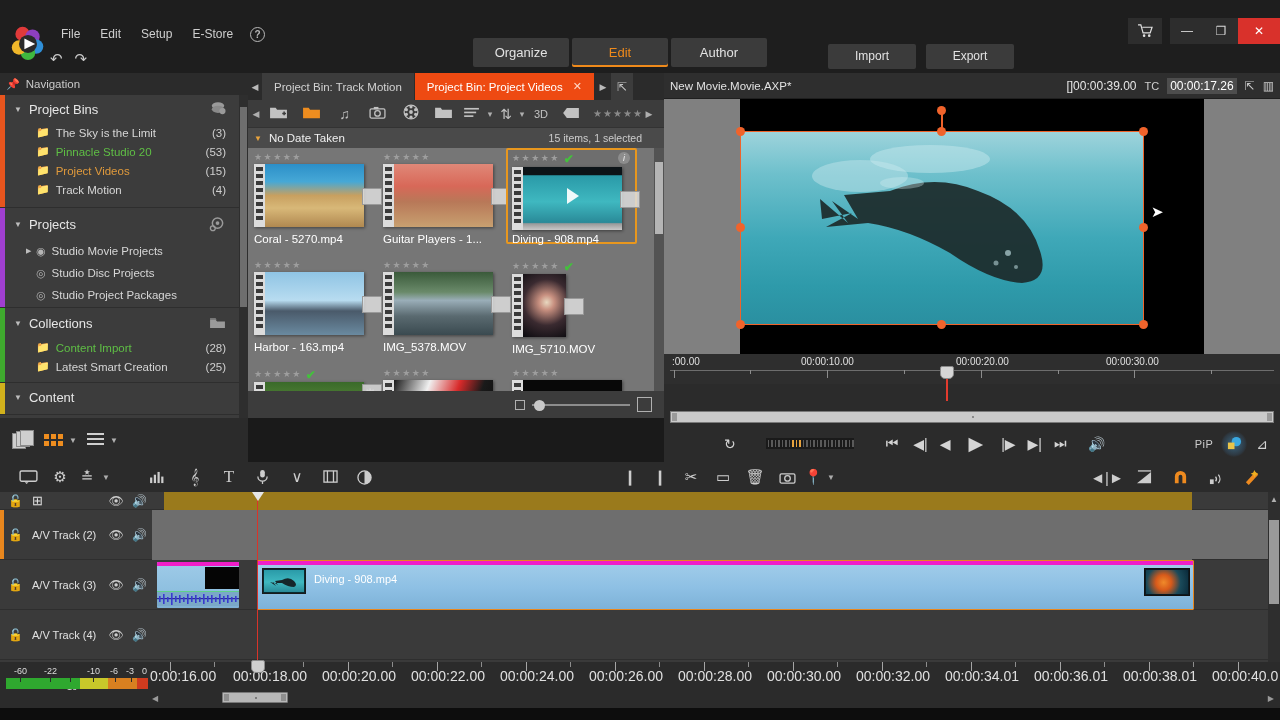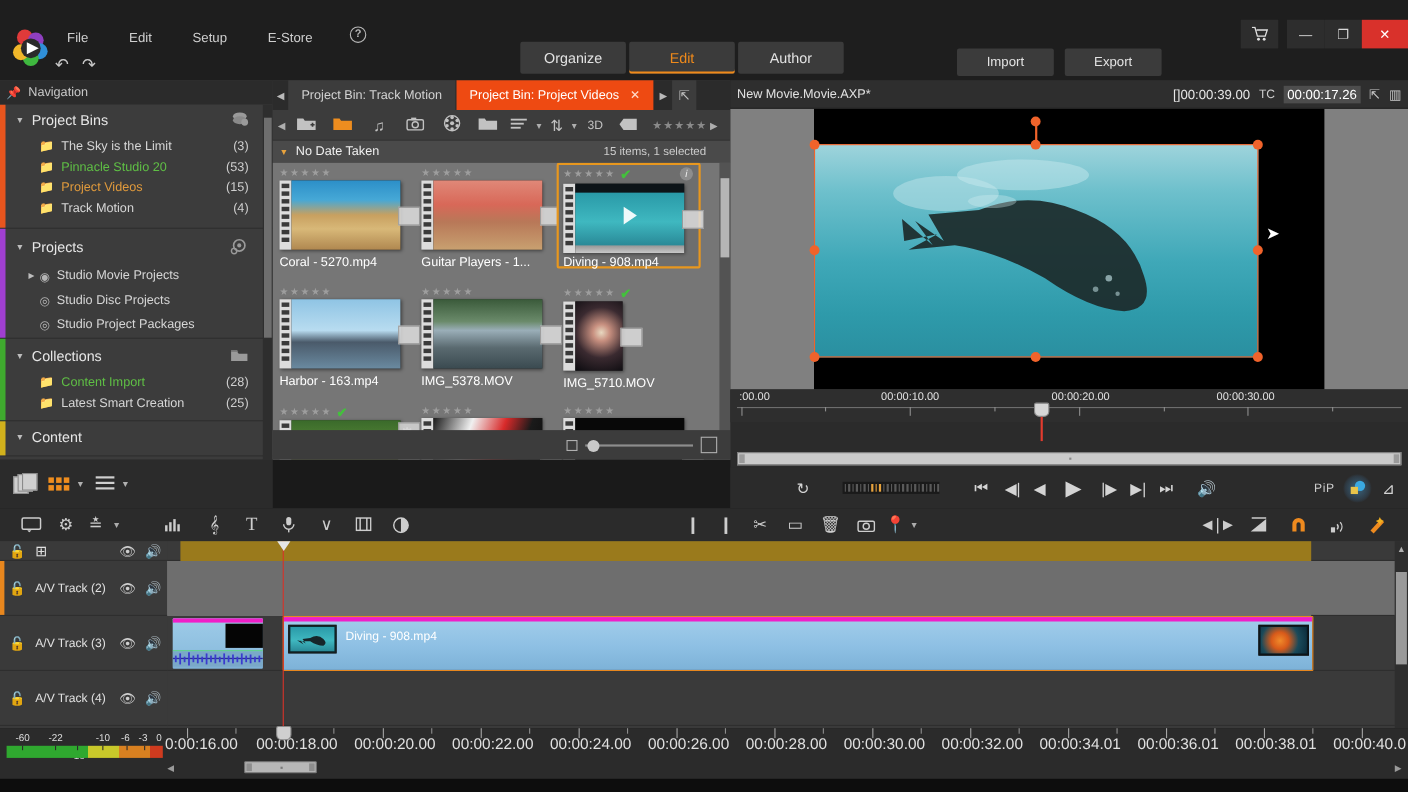--- a/index.html
+++ b/index.html
@@ -14,42 +14,42 @@
   .app { position: relative; width: 1280px; height: 720px; }
 
   
   .titlebar {
     position: absolute; left: 0; top: 0; width: 1280px; height: 73px;
     background: #1e1e1e;
   }
   .logo {
     position: absolute; left: 10px; top: 25px; width: 36px; height: 36px;
   }
-  .menubar { position: absolute; left: 52px; top: 24px; display: flex; align-items: flex-start; gap: 19px; }
+  .menubar { position: absolute; left: 52px; top: 24px; display: flex; align-items: center; gap: 2px; }
   .menubar .mi {
     font-size: 12px; color: #cfcfcf; padding: 3px 9px; cursor: default;
   }
   .help-ico {
     display: inline-flex; align-items: center; justify-content: center;
     width: 15px; height: 15px; border-radius: 50%;
     border: 1.5px solid #b8b8b8; color: #b8b8b8;
     font-size: 10px; font-weight: bold; margin-left: 6px;
   }
   .undo-redo { position: absolute; left: 50px; top: 50px; display: flex; gap: 12px; }
   .undo-redo span { font-size: 15px; color: #c9c9c9; }
 
   .maintabs { position: absolute; left: 473px; top: 38px; display: flex; gap: 3px; }
   .maintab {
     width: 96px; height: 29px; line-height: 29px; text-align: center;
     background: #3b3b3b; color: #e2e2e2; font-size: 13px;
     border-radius: 2px; cursor: default;
   }
   .maintab.active { color: #ef8a1b; box-shadow: inset 0 -2px 0 #ef8a1b; background:#3b3b3b; }
 
-  .actionbtns { position: absolute; left: 870px; top: 44px; display: flex; gap: 10px; }
+  .actionbtns { position: absolute; left: 828px; top: 44px; display: flex; gap: 10px; }
   .actbtn {
     width: 88px; height: 25px; line-height: 25px; text-align: center;
     background: #3b3b3b; color: #e2e2e2; font-size: 12px; border-radius: 2px;
   }
 
   .wincontrols { position: absolute; right: 0; top: 18px; display: flex; align-items: center; }
   .cartbtn {
     width: 34px; height: 26px; background: #2d2d2d; display:flex; align-items:center; justify-content:center;
     margin-right: 8px;
   }

